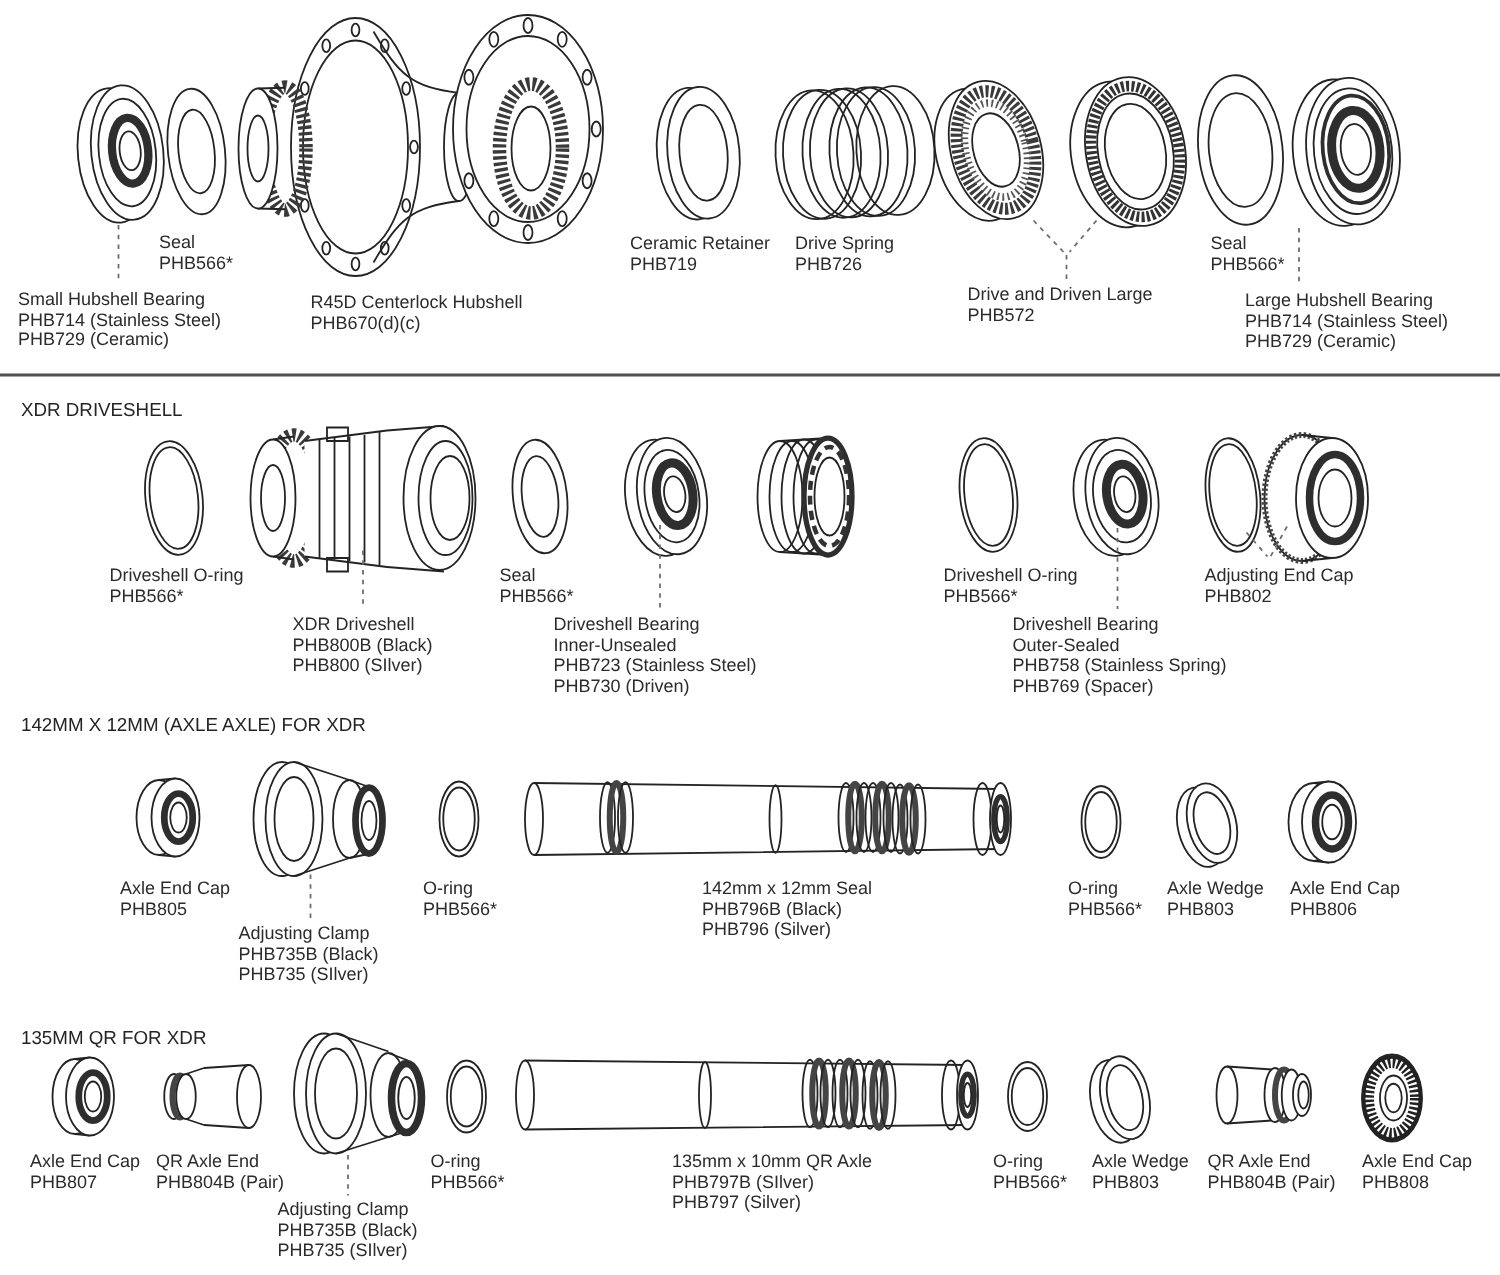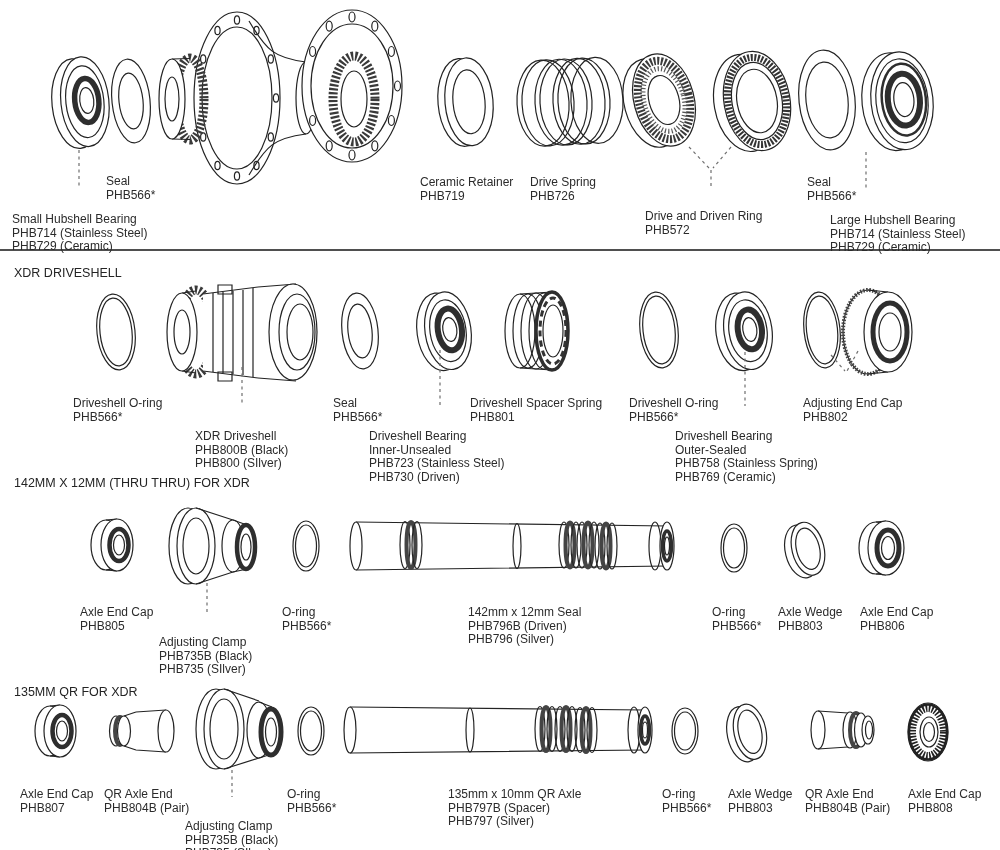--- a/index.html
+++ b/index.html
@@ -2,21 +2,21 @@
 <html><head>
 <meta charset="utf-8">
 <style>
   html,body{margin:0;padding:0;background:#fff;}
   #stage{position:relative;width:1000px;height:850px;background:#fff;overflow:hidden;
          font-family:"Liberation Sans",sans-serif;}
   svg.art{position:absolute;left:0;top:0;}
   .ln{fill:none;stroke:#232323;stroke-width:1.2px;}
   .w{fill:#ffffff;}
   .lead{fill:none;stroke:#6e6e6e;stroke-width:1.2px;stroke-dasharray:3 3.5;}
-  .lbl{position:absolute;font-size:12px;line-height:13.5px;color:#2b2b2b;white-space:nowrap;margin-top:20px;}
+  .lbl{position:absolute;font-size:12px;line-height:13.5px;color:#2b2b2b;white-space:nowrap;}
   .hdr{position:absolute;font-size:12.5px;line-height:14px;color:#242424;white-space:nowrap;}
   .divider{position:absolute;left:0;top:249px;width:1000px;height:0;border-top:2px solid #4f4f4f;}
 </style>
 </head>
 <body>
 
 <div id="stage">
 
   <svg class="art" width="1000" height="850" viewBox="0 0 1000 850">
 
@@ -350,42 +350,46 @@
       <ellipse class="w ln" cx="929" cy="732" rx="9" ry="15"></ellipse>
       <ellipse class="ln" cx="929" cy="732" rx="5.5" ry="9.5"></ellipse>
     </g>
 
     <path class="lead" d="M232,770 L232,797"></path>
   </svg>
 
   <div class="divider"></div>
 
   <div class="hdr" style="left:14px;top:266px">XDR DRIVESHELL</div>
-  <div class="hdr" style="left:14px;top:476px">142MM X 12MM (THRU THRU) FOR XDR</div>
+  <div class="hdr" style="left:14px;top:476px">142MM X 12MM (AXLE AXLE) FOR XDR</div>
   <div class="hdr" style="left:14px;top:685px">135MM QR FOR XDR</div>
 
   <div class="lbl" style="left:106px;top:155px">
     <div>Seal</div>
     <div>PHB566*</div>
   </div>
   <div class="lbl" style="left:12px;top:193px">
     <div>Small Hubshell Bearing</div>
     <div>PHB714 (Stainless Steel)</div>
     <div>PHB729 (Ceramic)</div>
   </div>
+  <div class="lbl" style="left:207px;top:195px">
+    <div>R45D Centerlock Hubshell</div>
+    <div>PHB670(d)(c)</div>
+  </div>
   <div class="lbl" style="left:420px;top:156px">
     <div>Ceramic Retainer</div>
     <div>PHB719</div>
   </div>
   <div class="lbl" style="left:530px;top:156px">
     <div>Drive Spring</div>
     <div>PHB726</div>
   </div>
   <div class="lbl" style="left:645px;top:190px">
-    <div>Drive and Driven Ring</div>
+    <div>Drive and Driven Large</div>
     <div>PHB572</div>
   </div>
   <div class="lbl" style="left:807px;top:156px">
     <div>Seal</div>
     <div>PHB566*</div>
   </div>
   <div class="lbl" style="left:830px;top:194px">
     <div>Large Hubshell Bearing</div>
     <div>PHB714 (Stainless Steel)</div>
     <div>PHB729 (Ceramic)</div>
@@ -403,33 +407,29 @@
   <div class="lbl" style="left:333px;top:377px">
     <div>Seal</div>
     <div>PHB566*</div>
   </div>
   <div class="lbl" style="left:369px;top:410px">
     <div>Driveshell Bearing</div>
     <div>Inner-Unsealed</div>
     <div>PHB723 (Stainless Steel)</div>
     <div>PHB730 (Driven)</div>
   </div>
-  <div class="lbl" style="left:470px;top:377px">
-    <div>Driveshell Spacer Spring</div>
-    <div>PHB801</div>
-  </div>
   <div class="lbl" style="left:629px;top:377px">
     <div>Driveshell O-ring</div>
     <div>PHB566*</div>
   </div>
   <div class="lbl" style="left:675px;top:410px">
     <div>Driveshell Bearing</div>
     <div>Outer-Sealed</div>
     <div>PHB758 (Stainless Spring)</div>
-    <div>PHB769 (Ceramic)</div>
+    <div>PHB769 (Spacer)</div>
   </div>
   <div class="lbl" style="left:803px;top:377px">
     <div>Adjusting End Cap</div>
     <div>PHB802</div>
   </div>
 
   <div class="lbl" style="left:80px;top:586px">
     <div>Axle End Cap</div>
     <div>PHB805</div>
   </div>
@@ -437,21 +437,21 @@
     <div>Adjusting Clamp</div>
     <div>PHB735B (Black)</div>
     <div>PHB735 (SIlver)</div>
   </div>
   <div class="lbl" style="left:282px;top:586px">
     <div>O-ring</div>
     <div>PHB566*</div>
   </div>
   <div class="lbl" style="left:468px;top:586px">
     <div>142mm x 12mm Seal</div>
-    <div>PHB796B (Driven)</div>
+    <div>PHB796B (Black)</div>
     <div>PHB796 (Silver)</div>
   </div>
   <div class="lbl" style="left:712px;top:586px">
     <div>O-ring</div>
     <div>PHB566*</div>
   </div>
   <div class="lbl" style="left:778px;top:586px">
     <div>Axle Wedge</div>
     <div>PHB803</div>
   </div>
@@ -472,21 +472,21 @@
     <div>Adjusting Clamp</div>
     <div>PHB735B (Black)</div>
     <div>PHB735 (SIlver)</div>
   </div>
   <div class="lbl" style="left:287px;top:768px">
     <div>O-ring</div>
     <div>PHB566*</div>
   </div>
   <div class="lbl" style="left:448px;top:768px">
     <div>135mm x 10mm QR Axle</div>
-    <div>PHB797B (Spacer)</div>
+    <div>PHB797B (SIlver)</div>
     <div>PHB797 (Silver)</div>
   </div>
   <div class="lbl" style="left:662px;top:768px">
     <div>O-ring</div>
     <div>PHB566*</div>
   </div>
   <div class="lbl" style="left:728px;top:768px">
     <div>Axle Wedge</div>
     <div>PHB803</div>
   </div>

